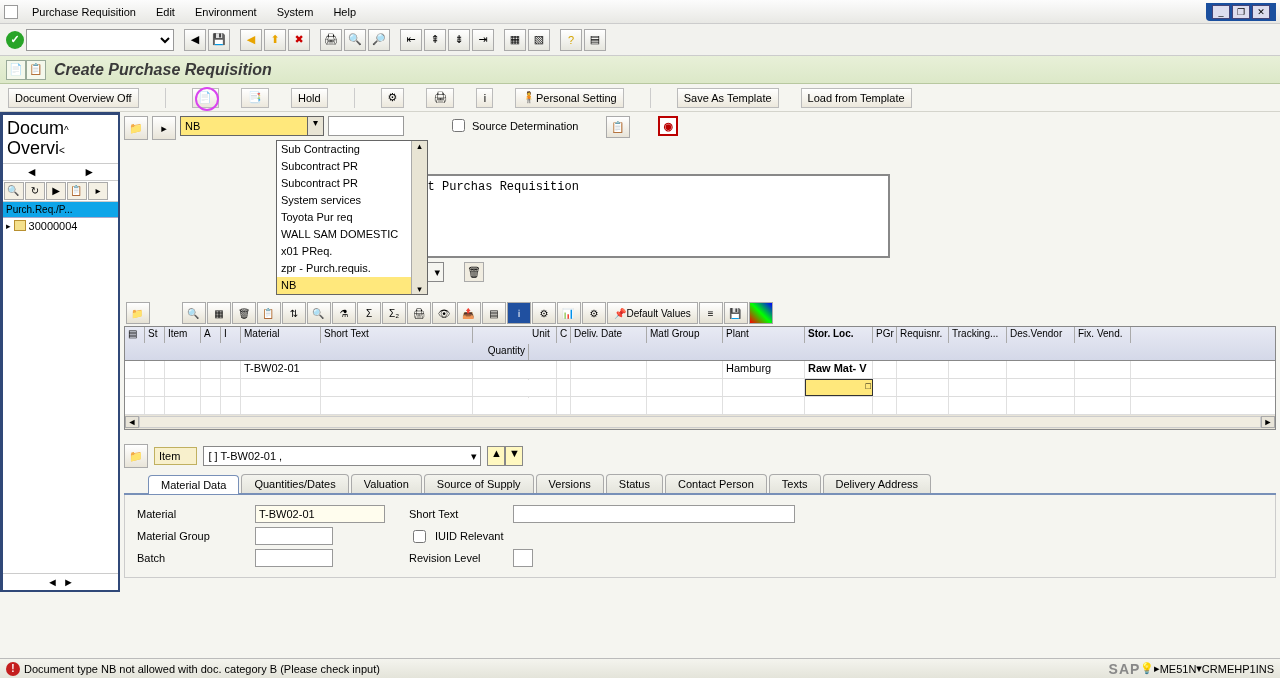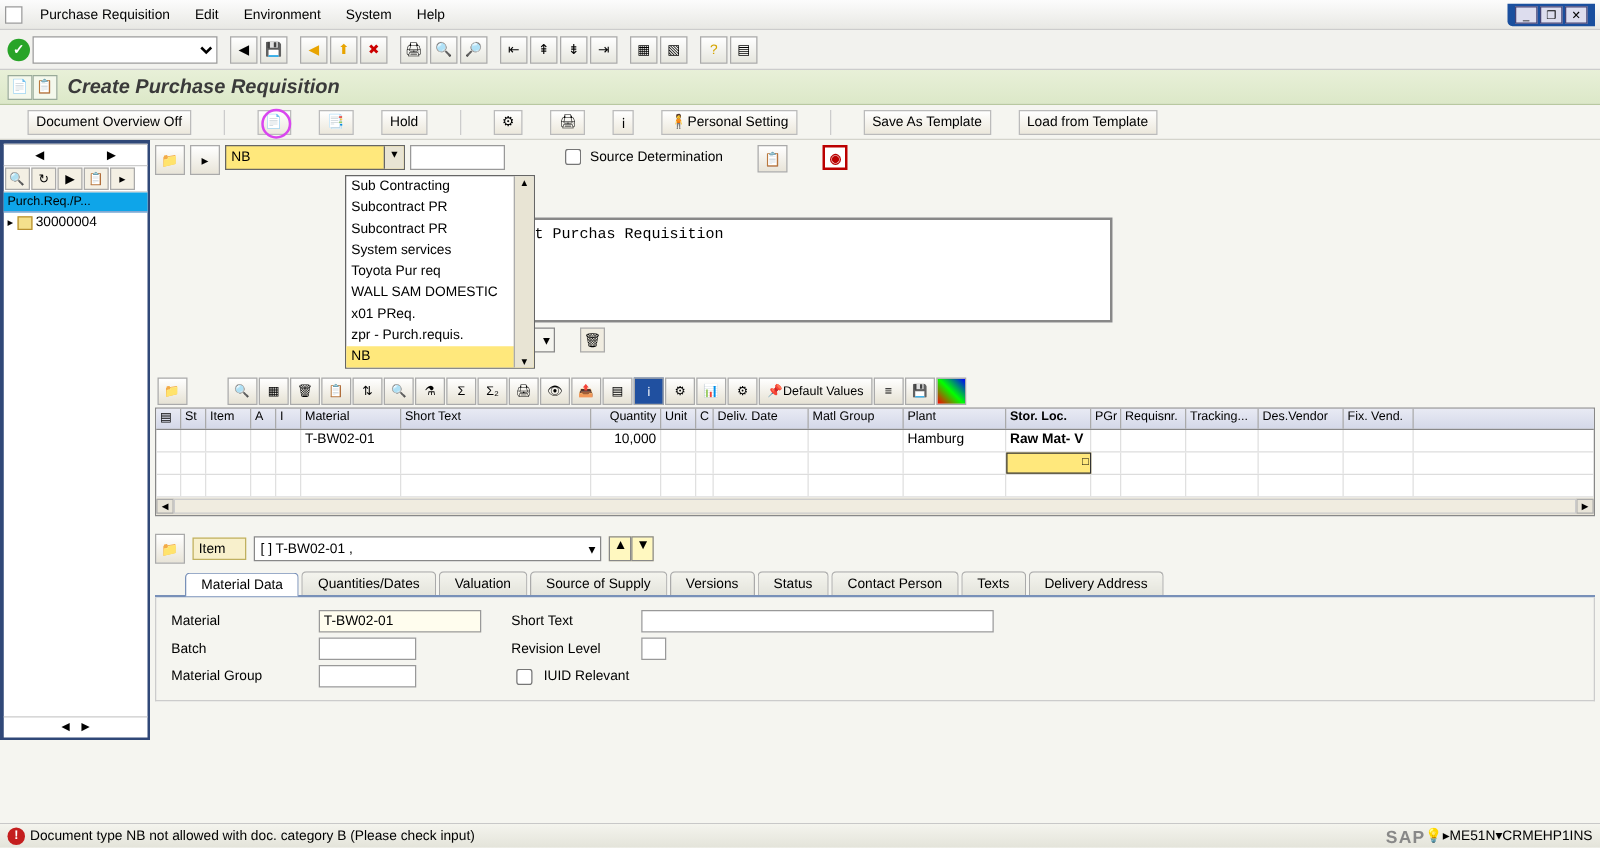--- a/index.html
+++ b/index.html
@@ -16,21 +16,21 @@
 .check-icon { width: 18px; height: 18px; background: #28a428; border-radius: 50%; color: #fff; display: flex; align-items: center; justify-content: center; font-size: 11px; font-weight: bold; }
 .combo { width: 148px; height: 22px; border: 1px solid #999; background: #fff; }
 .tbtn { width: 22px; height: 22px; border: 1px solid #aaa; background: linear-gradient(#fff,#e6e6de); display: flex; align-items: center; justify-content: center; font-size: 11px; cursor: default; }
 .tsep { width: 6px; }
 
 .title-bar { background: linear-gradient(#e8f0d8, #dce8c8); height: 28px; display: flex; align-items: center; padding: 2px 6px; border-bottom: 1px solid #b8c8a0; }
 .title-icons { display: flex; gap: 0; }
 .title-icons .tb2 { width: 20px; height: 20px; border: 1px solid #9a9; background: #f4f8ec; display: flex; align-items: center; justify-content: center; }
 .page-title { font-style: italic; font-weight: bold; font-size: 16px; color: #3a3a3a; margin-left: 8px; }
 
-.app-toolbar { background: #f5f5f0; height: 28px; display: flex; align-items: center; padding: 2px 22px; gap: 22px; border-bottom: 1px solid #d4d4cc; }
+.app-toolbar { background: #f5f5f0; height: 28px; display: flex; align-items: center; padding: 2px 8px; gap: 22px; border-bottom: 1px solid #d4d4cc; }
 .app-toolbar .abtn { padding: 3px 6px; border: 1px solid #bbb; background: linear-gradient(#fff,#ece8dc); height: 20px; display: flex; align-items: center; font-size: 11px; }
 .app-toolbar .click-spot { position: relative; }
 .app-toolbar .click-spot::after { content:''; position:absolute; width:20px; height:20px; border:2px solid #d946ef; border-radius:50%; left:2px; top:-2px; }
 .asep { width: 1px; height: 20px; background: #ccc; margin: 0 4px; }
 
 .workspace { display: flex; height: 480px; }
 .sidebar { width: 120px; border: 2px solid #304878; border-left-width:3px; border-top-width:3px; background: #fff; display: flex; flex-direction: column; }
 .sidebar-title { font-size: 18px; font-weight: 500; padding: 4px 4px; line-height: 1.1; white-space: nowrap; overflow:hidden; }
 .sidebar-nav { display: flex; border-top: 1px solid #ccc; border-bottom: 1px solid #ccc; }
 .sidebar-nav .nb { flex:1; text-align: center; font-size: 12px; padding:1px; }
@@ -87,21 +87,21 @@
 .grid-hscroll .sb-left, .grid-hscroll .sb-right { width:14px; text-align:center; font-size:9px; border:1px solid #aaa; }
 .grid-hscroll .sb-track { flex:1; height:12px; background:#f0ece0; border:1px solid #ccc; position:relative; }
 
 .col-sel { width:20px; }
 .col-st { width:20px; }
 .col-item { width:36px; }
 .col-a { width:20px; }
 .col-i { width:20px; }
 .col-mat { width:80px; }
 .col-short { width:152px; }
-.col-qty { width:56px; text-align:right; }
+.col-qty { width:56px; text-align:right;margin-top:17px; }
 .col-unit { width:28px; }
 .col-c { width:14px; }
 .col-deliv { width:76px; }
 .col-matlg { width:76px; }
 .col-plant { width:82px; }
 .col-stor { width:68px;font-weight:bold; }
 .col-pgr { width:24px; }
 .col-req { width:52px; }
 .col-track { width:58px; }
 .col-des { width:68px; }
@@ -199,20 +199,24 @@
   <div class="abtn">🖨</div>
   <div class="abtn">ℹ</div>
   <div class="abtn">🧍 <span>Personal Setting</span></div>
   <div class="asep"></div>
   <div class="abtn">Save As Template</div>
   <div class="abtn">Load from Template</div>
 </div>
 
 <div class="workspace">
   <div class="sidebar">
+    <div class="sidebar-title">
+      <span>Docum</span><span style="font-size:10px">^</span><br>
+      <span>Overvi</span><span style="font-size:10px">&lt;</span>
+    </div>
     <div class="sidebar-nav">
       <div class="nb">◄</div>
       <div class="nb">►</div>
     </div>
     <div class="sidebar-toolbar">
       <div class="sb">🔍</div>
       <div class="sb">↻</div>
       <div class="sb">▶</div>
       <div class="sb">📋</div>
       <div class="sb">▸</div>
@@ -420,33 +424,33 @@
     <div class="form-area">
       <div class="form-row">
         <label>Material</label>
         <input type="text" class="f-material" value="T-BW02-01" style="">
         <div class="sub-row" style="margin-left:16px">
           <label>Short Text</label>
           <input type="text" class="f-short" style="">
         </div>
       </div>
       <div class="form-row">
+        <label>Material Group</label>
+        <input type="text" class="f-matg" style="">
+        <div class="sub-row" style="margin-left:68px">
+          <input type="checkbox" style="">
+          <span>IUID Relevant</span>
+        </div>
+      </div>
+      <div class="form-row">
         <label>Batch</label>
         <input type="text" class="f-batch" style="">
         <div class="sub-row" style="margin-left:68px">
           <label>Revision Level</label>
           <input type="text" class="f-rev" style="">
-        </div>
-      </div>
-      <div class="form-row">
-        <label>Material Group</label>
-        <input type="text" class="f-matg" style="">
-        <div class="sub-row" style="margin-left:68px">
-          <input type="checkbox" style="">
-          <span>IUID Relevant</span>
         </div>
       </div>
     </div>
   </div>
 </div>
 
 <div class="statusbar">
   <div class="status-err-icon">!</div>
   <span>Document type NB not allowed with doc.  category B (Please check input)</span>
   <div class="status-right">

